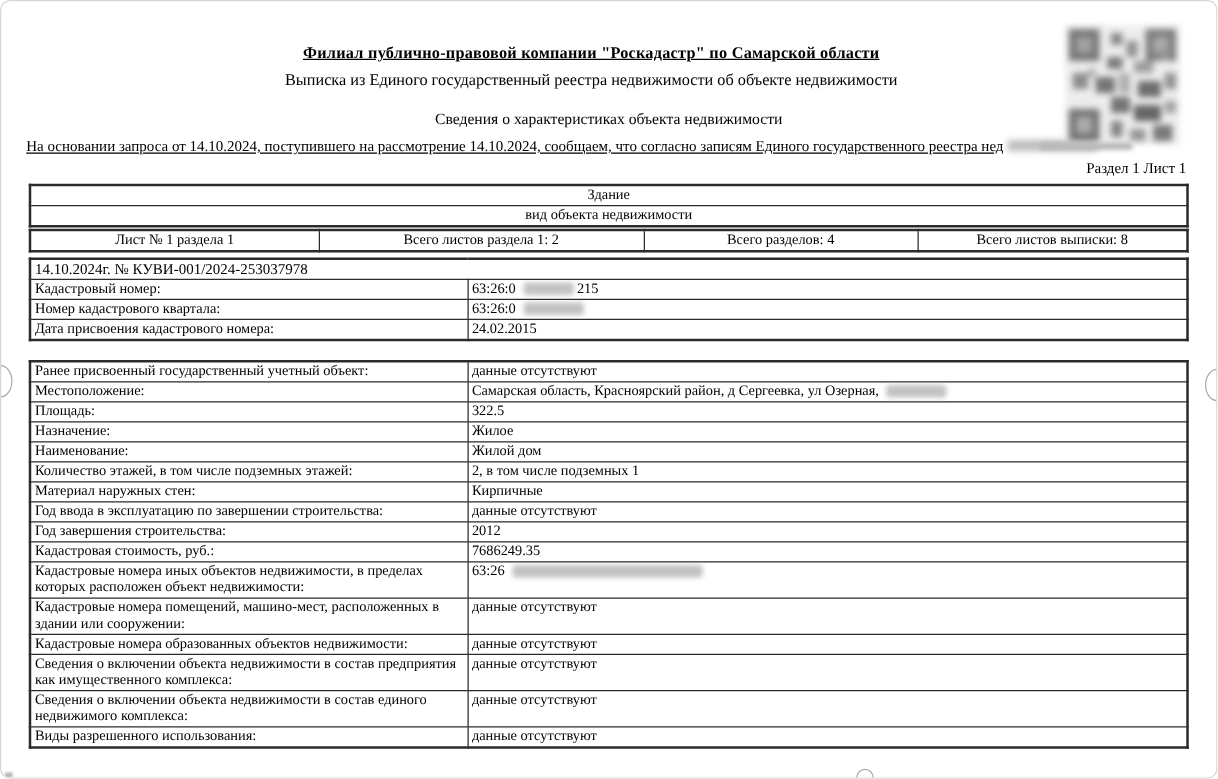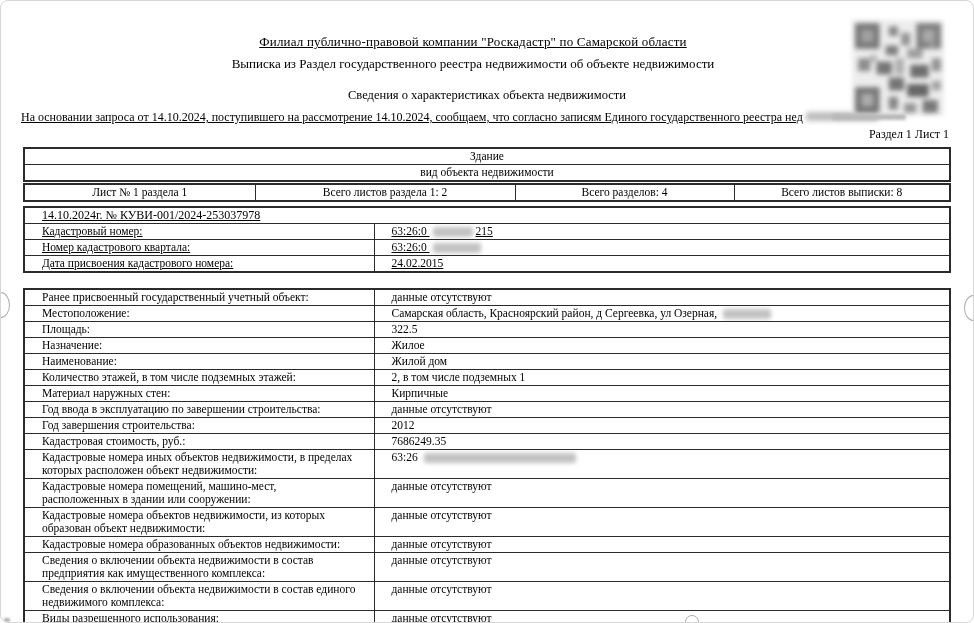--- a/index.html
+++ b/index.html
@@ -9,41 +9,41 @@
     background:#ffffff;
     font-family:"Liberation Serif","DejaVu Serif",serif;
     color:#000;
     overflow:hidden;
     border:1px solid #d6d6d6;
     border-radius:8px;
     box-sizing:border-box;
   }
   
   .hdr{position:absolute;top:33px;left:22px;width:900px;text-align:center;}
-  .org-title{font-size:13px;font-weight:normal;text-decoration:underline;letter-spacing:.2px;}
+  .org-title{font-size:13px;font-weight:bold;text-decoration:underline;letter-spacing:.2px;}
   .org-caption{font-size:7px;margin-top:1px;color:#222;}
   .doc-title{font-size:13px;margin-top:6px;}
   .section-title{position:absolute;top:87px;left:22px;width:928px;text-align:center;font-size:12.5px;}
   .request-line{position:absolute;top:109px;left:20px;width:950px;font-size:12px;white-space:nowrap;text-decoration:underline;}
   .sheet-label{position:absolute;top:126px;right:24px;font-size:12px;}
   
   .qr{position:absolute;top:19px;left:851px;width:92px;height:96px;filter:blur(2.6px);opacity:.82;}
   .qr svg{width:100%;height:100%;}
   .qr-caption{position:absolute;top:113px;left:831px;width:74px;height:6px;
     background:#b9b9b9;filter:blur(1.6px);border-radius:2px;}
   
   table.tbl{position:absolute;left:22px;width:928px;border-collapse:collapse;table-layout:fixed;
     border:2px solid #2b2b2b;}
   table.tbl td{border:1px solid #2b2b2b;font-size:11.5px;line-height:13px;
-    padding:1px 17px;vertical-align:top;overflow:hidden;}
+    padding:1px 3px;vertical-align:top;overflow:hidden;}
   .t1{top:146px;}
   .t1 td{text-align:center;height:12px;}
   .t2{top:182px;}
   .t2 td{text-align:center;height:13px;}
-  .t3{top:205px;text-decoration:underline;}
+  .t3{top:205px;}
   .t3 td{height:12px;}
   .t3 td.hdr-row{font-size:12px;}
   .t4{top:287px;}
   .t4 td{height:13px;}
   td.lbl{font-size:11px;}
   
   .redact{display:inline-block;height:10px;background:#c2c2c2;filter:blur(2px);
     border-radius:2px;vertical-align:middle;margin:0 3px;}
   .redact.req{height:9px;filter:blur(2.6px);background:#bdbdbd;position:relative;top:-2px;}
   
@@ -53,21 +53,21 @@
   .arc-bottom{left:684px;bottom:-7px;width:12px;height:12px;}
   .speck{position:absolute;left:3px;bottom:0px;width:6px;height:4px;background:#b5b5b5;filter:blur(1px);}
 </style>
 </head>
 <body>
 
 <div class="page">
 
   <div class="hdr">
     <div class="org-title">Филиал публично-правовой компании "Роскадастр" по Самарской области</div>
-    <div class="doc-title">Выписка из Раздел государственного реестра недвижимости об объекте недвижимости</div>
+    <div class="doc-title">Выписка из Единого государственный реестра недвижимости об объекте недвижимости</div>
   </div>
 
   <div class="section-title">Сведения о характеристиках объекта недвижимости</div>
 
   <div class="request-line"><span>На  основании запроса от 14.10.2024, поступившего на рассмотрение 14.10.2024, сообщаем, что согласно записям Единого государственного реестра нед</span><span class="redact req" style="width:72px"></span></div>
 
   <div class="qr">
     <svg viewBox="0 0 30 30" preserveAspectRatio="none" aria-hidden="true">
       <rect x="0" y="0" width="30" height="30" fill="#e9e9e9"></rect>
       <rect x="1" y="1" width="8" height="8" fill="#5a5a5a"></rect>
@@ -201,24 +201,20 @@
         </tr>
         <tr>
           <td class="lbl">Кадастровые номера иных объектов недвижимости, в пределах которых расположен объект недвижимости:</td>
           <td class="val">63:26 <span class="redact" style="width: 152px;"></span></td>
         </tr>
         <tr>
           <td class="lbl">Кадастровые номера помещений, машино-мест, расположенных в здании или сооружении:</td>
           <td class="val">данные отсутствуют </td>
         </tr>
         <tr>
-          <td class="lbl">Кадастровые номера объектов недвижимости, из которых образован объект недвижимости:</td>
-          <td class="val">данные отсутствуют </td>
-        </tr>
-        <tr>
           <td class="lbl">Кадастровые номера образованных объектов недвижимости:</td>
           <td class="val">данные отсутствуют </td>
         </tr>
         <tr>
           <td class="lbl">Сведения о включении объекта недвижимости в состав предприятия как имущественного комплекса:</td>
           <td class="val">данные отсутствуют </td>
         </tr>
         <tr>
           <td class="lbl">Сведения о включении объекта недвижимости в состав единого недвижимого комплекса:</td>
           <td class="val">данные отсутствуют </td>

